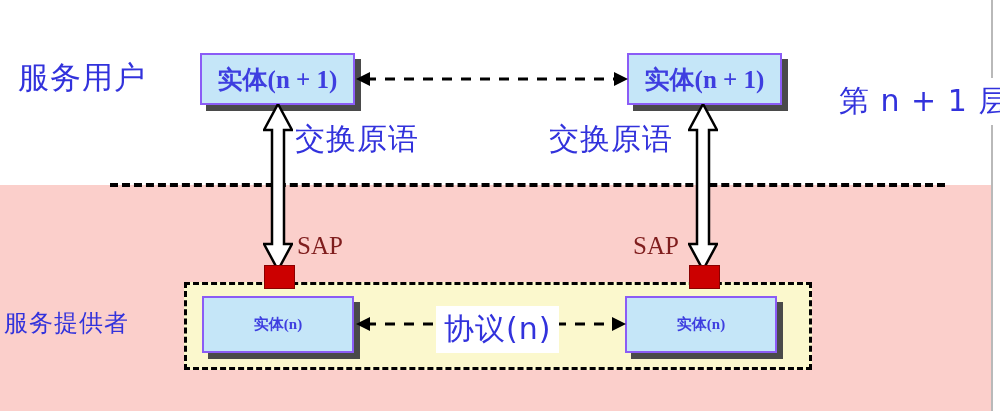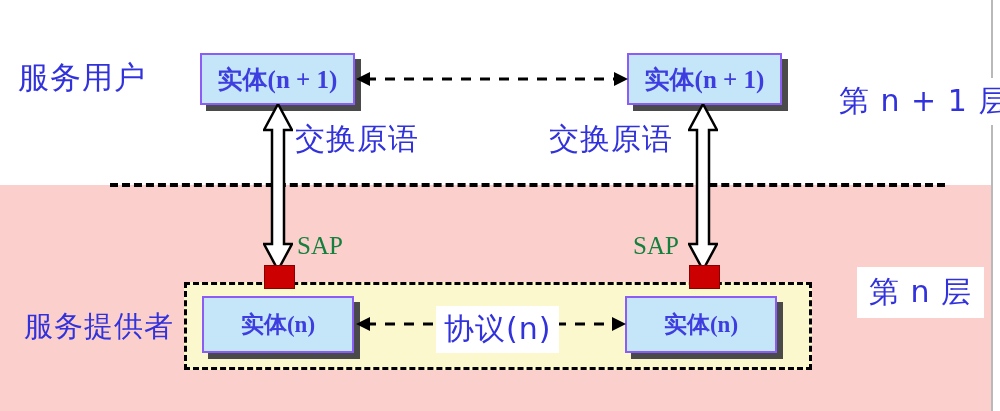--- a/index.html
+++ b/index.html
@@ -71,21 +71,21 @@
     color: #3e3ee0;
     white-space: nowrap;
   }
   .entity-upper {
     font-family: "Liberation Serif", serif;
     font-size: 25px;
     font-weight: 700;
   }
   .entity-lower {
     font-family: "Liberation Serif", serif;
-    font-size: 23px;
+    font-size: 15px;
     font-weight: 700;
   }
   #entity-n1-left  { left: 200px; top: 53px;  width: 155px; height: 52px; }
   #entity-n1-right { left: 627px; top: 53px;  width: 155px; height: 52px; }
   #entity-n-left   { left: 202px; top: 296px; width: 152px; height: 57px; }
   #entity-n-right  { left: 625px; top: 296px; width: 152px; height: 57px; }
 
   
   .sap-square {
     position: absolute;
@@ -96,21 +96,21 @@
     box-sizing: border-box;
   }
   #sap-box-left  { left: 264px; top: 265px; }
   #sap-box-right { left: 689px; top: 265px; }
 
   
   .sap-label {
     position: absolute;
     font-family: "Liberation Serif", serif;
     font-size: 25px;
-    color: #15803d;
+    color: #7f1d1d;
     white-space: nowrap;
     text-align: center;
   }
   #sap-label-left  { left: 297px; top: 232px; }
   #sap-label-right { left: 633px; top: 232px; }
 
   
   .block-arrow {
     position: absolute;
     width: 30px;
@@ -134,22 +134,22 @@
     color: #3232dc;
     font-family: "DejaVu Sans", sans-serif;
     white-space: nowrap;
     letter-spacing: 1px;
   }
   #label-service-user {
     left: 18px; top: 57px;
     font-size: 31px;
   }
   #label-service-provider {
-    left: 24px; top: 307px;
-    font-size: 29px;
+    left: 4px; top: 307px;
+    font-size: 24px;
   }
   #label-primitive-left {
     left: 295px; top: 119px;
     font-size: 30px;
   }
   #label-primitive-right {
     left: 549px; top: 119px;
     font-size: 30px;
   }
   #label-protocol-upper {
@@ -224,21 +224,20 @@
 
   <div class="sap-square" id="sap-box-left"></div>
   <div class="sap-square" id="sap-box-right"></div>
 
   <div class="sap-label" id="sap-label-left">SAP</div>
 
   <div class="sap-label" id="sap-label-right">SAP</div>
 
   <div class="cn-label" id="label-service-provider">服务提供者</div>
 
-  <div class="cn-label" id="label-layer-n">第 n 层</div>
 
   <div class="entity entity-lower" id="entity-n-left">实体(n)</div>
 
   <div class="entity entity-lower" id="entity-n-right">实体(n)</div>
 
   <div class="proto-arrow" id="proto-arrow-lower">
     <svg viewBox="0 0 270 18" preserveAspectRatio="none">
       <line x1="10" y1="9" x2="260" y2="9" stroke="#000000" stroke-width="3" stroke-dasharray="10,9"></line>
       <polygon points="0,9 14,2 14,16" fill="#000000"></polygon>
       <polygon points="270,9 256,2 256,16" fill="#000000"></polygon>

